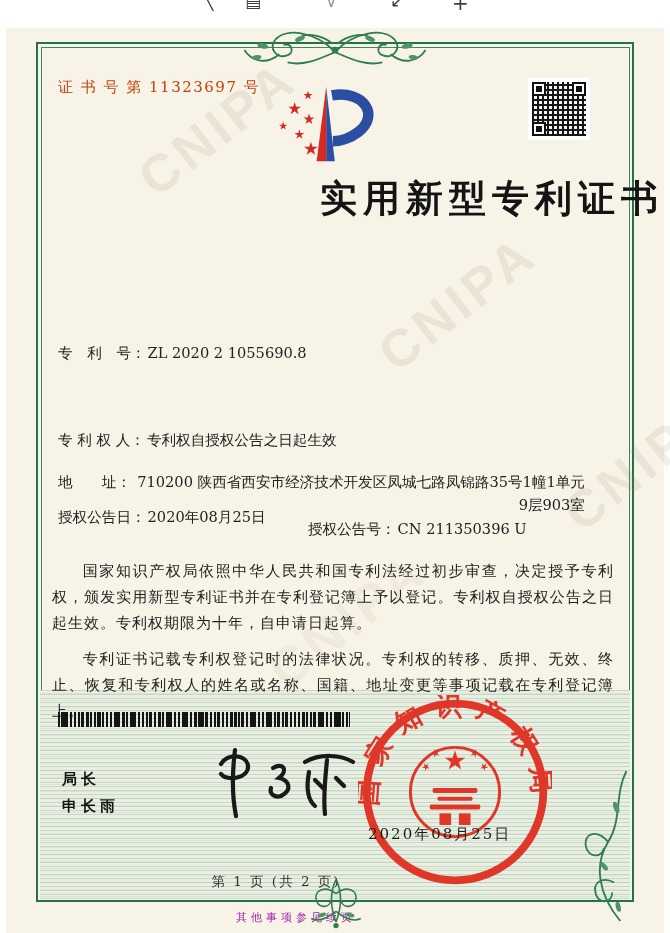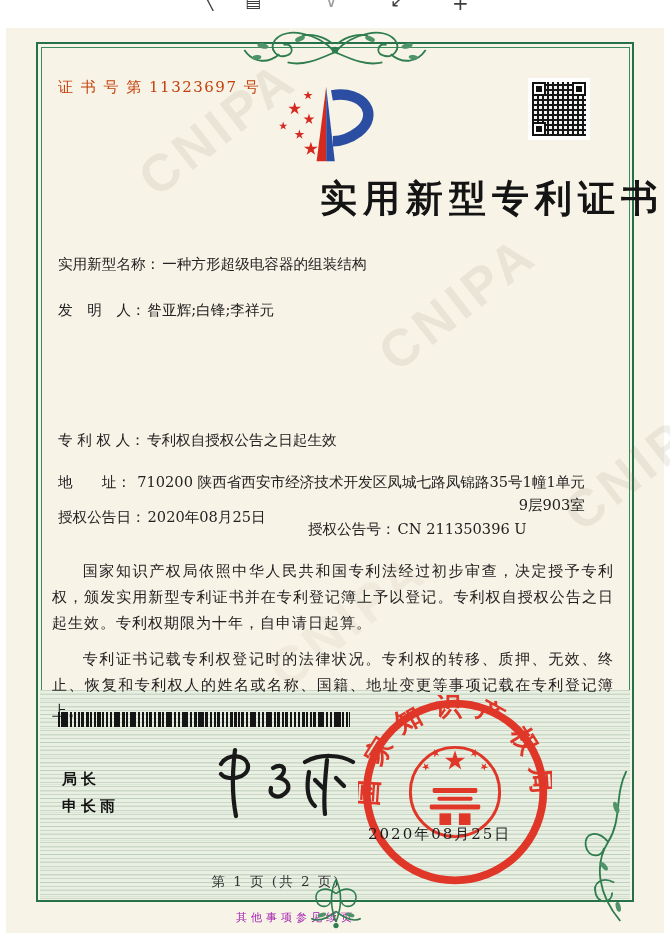--- a/index.html
+++ b/index.html
@@ -125,25 +125,22 @@
     <div class="qr">
       <div class="qr-inner">
         <div class="qr-finder qr-tl"></div>
         <div class="qr-finder qr-tr"></div>
         <div class="qr-finder qr-bl"></div>
       </div>
     </div>
 
     <div class="title">实用新型专利证书</div>
 
-    <div class="field f1">
-      <span class="lab">实用新型名称：</span><span class="val">一种方形超级电容器的组装结构</span>
-    </div>
-    <div class="field f2">
-      <span class="lab">发　明　人：</span><span class="val">昝亚辉;白锋;李祥元</span>
+    <div class="field f3">
+      <span class="lab">专　利　号：</span><span class="val">ZL 2020 2 1055690.8</span>
     </div>
     <div class="field f5">
       <span class="lab">专 利 权 人：</span><span class="val">专利权自授权公告之日起生效</span>
     </div>
     <div class="field f6 field-addr">
       <span class="lab">地　　址：</span><span class="val">710200 陕西省西安市经济技术开发区凤城七路凤锦路35号1幢1单元9层903室</span>
     </div>
     <div class="field f7">
       <span class="pair1"><span class="lab">授权公告日：</span><span class="val">2020年08月25日</span></span>
       <span class="pair2"><span class="lab">授权公告号：</span><span class="val">CN 211350396 U</span></span>

